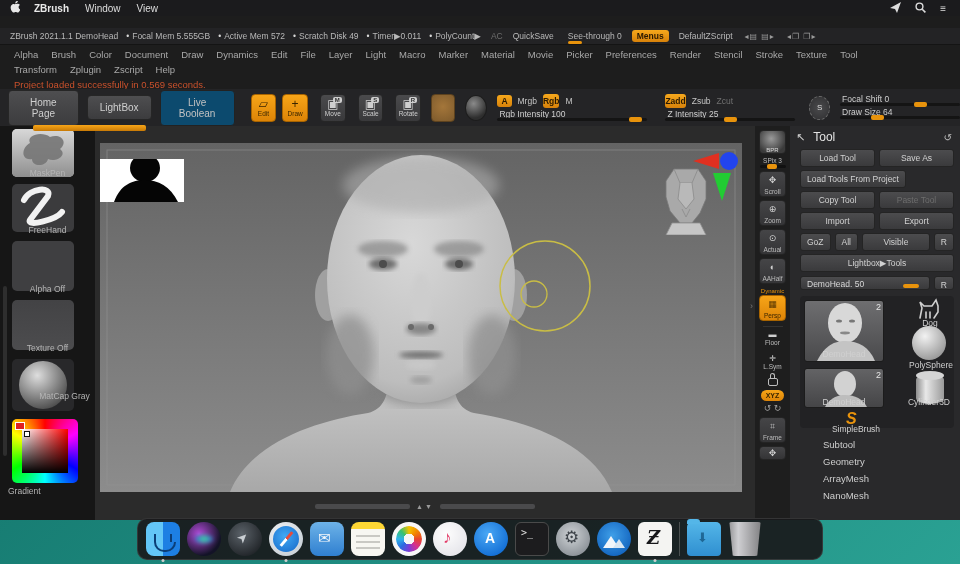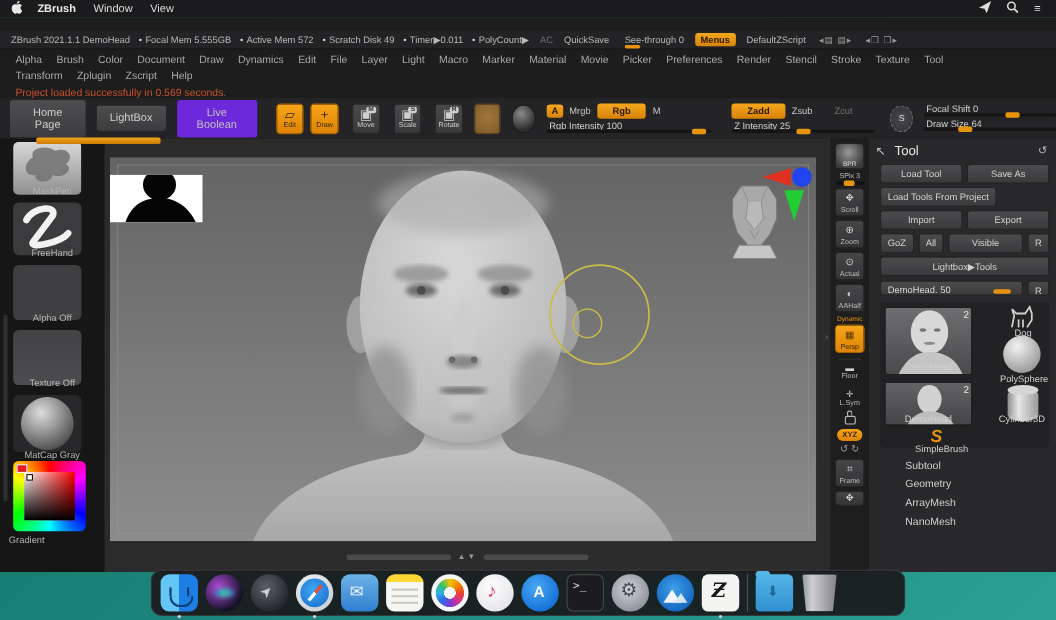--- a/index.html
+++ b/index.html
@@ -35,30 +35,30 @@
   
   #menurow1,#menurow2 { position:absolute; left:14px; font-size:9.5px; color:#a9a9a9; display:flex; gap:13px; white-space:nowrap; }
   #menurow1 { top:33px; } #menurow2 { top:48px; }
 
   
   #notice { position:absolute; left:14px; top:63px; font-size:9.5px; color:#c9512c; }
 
   
   #toolbar { position:absolute; left:0; top:73px; width:100%; height:37px; background:#242426; display:flex; align-items:center; }
   .tbtn { background:linear-gradient(#4e4e50,#3c3c3e); border:1px solid #262626; border-radius:4px; color:#cfcfcf; font-size:10px; padding:6px 12px; margin-left:8px; }
-  .tbtn.flat { background:#6d28d9; border-color:#222; color:#c2c2c2; }
+  .tbtn.flat { background:#0c4a6e; border-color:#222; color:#c2c2c2; }
   .modebtn { width:30px; height:28px; border-radius:4px; margin-left:6px; position:relative; display:flex; flex-direction:column; align-items:center; justify-content:center; font-size:6.5px; color:#cfcfcf; background:linear-gradient(#4a4a4c,#39393b); border:1px solid #262626; }
   .modebtn.orange { background:linear-gradient(#f7a518,#dd8407); color:#3a2500; border-color:#a86400; }
   .modebtn .glyph { font-size:12px; line-height:11px; }
   .modebtn .badge { position:absolute; top:2px; right:3px; background:#cfcfcf; color:#333; font-size:6px; font-weight:bold; padding:0 2px; border-radius:2px; }
   .sculptris { width:28px; height:28px; border-radius:4px; margin-left:10px; background:radial-gradient(circle at 50% 45%,#a4763a,#7d5a2c); border:1px solid #5d421e; }
   .matball { width:26px; height:26px; border-radius:50%; margin-left:10px; background:radial-gradient(circle at 38% 32%,#8a8a8a,#2e2e2e 70%); border:1px solid #1d1d1d; }
   .paintgrp { display:flex; flex-direction:column; margin-left:10px; gap:3px; }
   .paintrow { display:flex; align-items:center; gap:6px; font-size:8.5px; color:#c5c5c5; }
-  .chip { padding:2px 14px; border-radius:3px; font-size:8.5px; }
+  .chip { padding:2px 0; border-radius:3px; font-size:8.5px; }
   .chip.orange { background:linear-gradient(#f6a81c,#d8820a); color:#2b1a00; font-weight:bold; }
   .chip.tiny { padding:1px 4px; }
   .chip.dim { color:#6f6f6f; }
   .slider { position:relative; width:150px; height:10px; }
   .slider .lab { position:absolute; left:2px; top:-2px; font-size:8.5px; color:#cfcfcf; white-space:nowrap; }
   .slider .track { position:absolute; left:0; bottom:0; width:100%; height:3px; background:#141414; border-radius:2px; }
   .slider .nub { position:absolute; bottom:-1px; width:13px; height:5px; background:#e8930c; border-radius:2px; }
   .gearicon { width:24px; height:24px; border-radius:50%; margin-left:14px; background:radial-gradient(circle at 50% 50%,#4a4a4c,#303032); border:1px dashed #6a6a6a; position:relative; color:#ddd; font-size:8px; display:flex; align-items:center; justify-content:center; }
 
   
@@ -350,21 +350,21 @@
 
         <div class="traythumb" style="top:115px; height:50px; background:#3f3f41;"></div>
         <div class="traylabel" style="top:158px;">Alpha Off</div>
 
         <div class="traythumb" style="top:174px; height:50px; background:linear-gradient(#434345,#4c4c4e);"></div>
         <div class="traylabel" style="top:217px;">Texture Off</div>
 
         <div class="traythumb" style="top:233px; height:52px; background:#28282a;">
           <div style="width:48px;height:48px;border-radius:50%;margin:2px auto;background:radial-gradient(circle at 38% 30%,#dedede,#4e4e4e 78%);"></div>
         </div>
-        <div class="traylabel" style="top:282px;">MatCap Gray</div>
+        <div class="traylabel" style="top:265px;margin-left:17px;">MatCap Gray</div>
 
         <div class="traythumb" style="top:293px; height:64px; width:66px; background:conic-gradient(#f00,#f0f,#00f,#0ff,#0f0,#ff0,#f00);">
           <div style="position:absolute;left:10px;top:10px;width:46px;height:44px;background:linear-gradient(to bottom,rgba(0,0,0,0),#000),linear-gradient(to right,#fff,#f00);"></div>
           <div style="position:absolute;left:3px;top:3px;width:10px;height:8px;background:#e02020;border:1px solid #fff;"></div>
           <div style="position:absolute;left:12px;top:12px;width:6px;height:6px;border:1px solid #111;background:#fff;"></div>
         </div>
         <div class="traylabel" style="top:360px; text-align:left; padding-left:8px;">Gradient</div>
       </div>
 
       <div id="canvas">
@@ -515,20 +515,24 @@
           <span class="refresh">↺</span>
         </div>
         <div class="trow">
           <button class="pbtn grow">Load Tool</button>
           <button class="pbtn grow">Save As</button>
         </div>
         <div class="trow">
           <button class="pbtn" style="flex:0 0 auto;">Load Tools From Project</button>
         </div>
         <div class="trow">
+          <button class="pbtn grow">Copy Tool</button>
+          <button class="pbtn grow dim">Paste Tool</button>
+        </div>
+        <div class="trow">
           <button class="pbtn grow">Import</button>
           <button class="pbtn grow">Export</button>
         </div>
         <div class="trow">
           <button class="pbtn">GoZ</button>
           <button class="pbtn">All</button>
           <button class="pbtn grow">Visible</button>
           <button class="pbtn">R</button>
         </div>
         <div class="trow">

